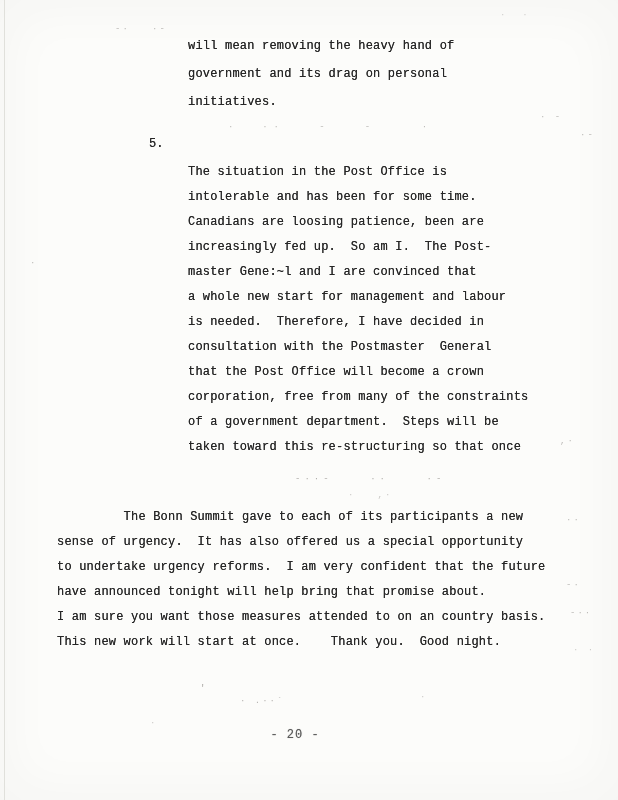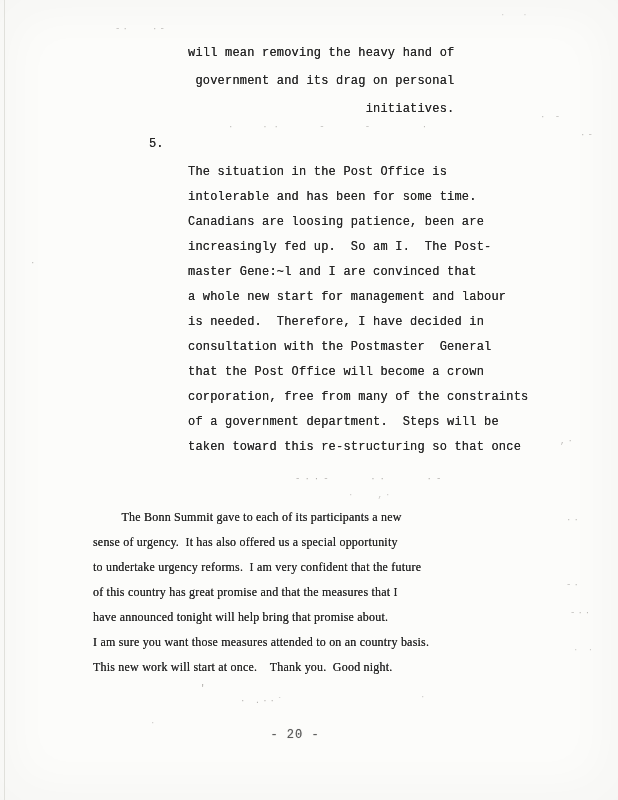--- a/index.html
+++ b/index.html
@@ -23,32 +23,32 @@
     background: #d9d9d4;
     opacity: .8;
   }
   .tblock { position: absolute; }
   .tline {
     white-space: pre;
     font-size: 12px;
     letter-spacing: 0.2px;
     text-shadow: 0 0 0.6px rgba(35,35,35,0.85);
   }
-  .item4 { left: 188px; top: 39px; text-align: right; }
+  .item4 { left: 188px; top: 32px; }
   .item4 .tline { line-height: 28px; }
   .item5 { left: 188px; top: 132px; margin-top: 28px; }
   .item5 .tline { line-height: 25px; }
   .item5-num {
     position: absolute;
     left: 149px; top: 132px;
     font-size: 12px;
     line-height: 25px;
     text-shadow: 0 0 0.6px rgba(35,35,35,0.85);
   }
-  .para { left: 93px; top: 505px; font-family: Liberation Serif, serif; }
+  .para { left: 57px; top: 505px; }
   .para .tline { line-height: 25px; }
   .pagenum {
     position: absolute;
     left: 0; top: 728px;
     width: 618px;
     text-align: center;
     transform: translateX(-14px);
     font-size: 12px;
     letter-spacing: 1px;
     opacity: .75;
@@ -106,21 +106,20 @@
       <div class="tline" data-name="text-line">that the Post Office will become a crown</div>
       <div class="tline" data-name="text-line">corporation, free from many of the constraints</div>
       <div class="tline" data-name="text-line">of a government department.  Steps will be</div>
       <div class="tline" data-name="text-line">taken toward this re-structuring so that once</div>
     </div>
 
   <div class="tblock para" data-name="closing-paragraph">
       <div class="tline" data-name="text-line">         The Bonn Summit gave to each of its participants a new</div>
       <div class="tline" data-name="text-line">sense of urgency.  It has also offered us a special opportunity</div>
       <div class="tline" data-name="text-line">to undertake urgency reforms.  I am very confident that the future</div>
-      <div class="tline" data-name="text-line">of this country has great promise and that the measures that I</div>
       <div class="tline" data-name="text-line">have announced tonight will help bring that promise about.</div>
       <div class="tline" data-name="text-line">I am sure you want those measures attended to on an country basis.</div>
       <div class="tline" data-name="text-line">This new work will start at once.    Thank you.  Good night.</div>
     </div>
 
   <div class="pagenum" data-name="page-number">- 20 -</div>
 
   <span class="sm" data-name="smudge-s1">-·   ·-</span>
   <span class="sm" data-name="smudge-s17">·  ·</span>
   <span class="sm" data-name="smudge-s2">·  ··   -   -    ·</span>

